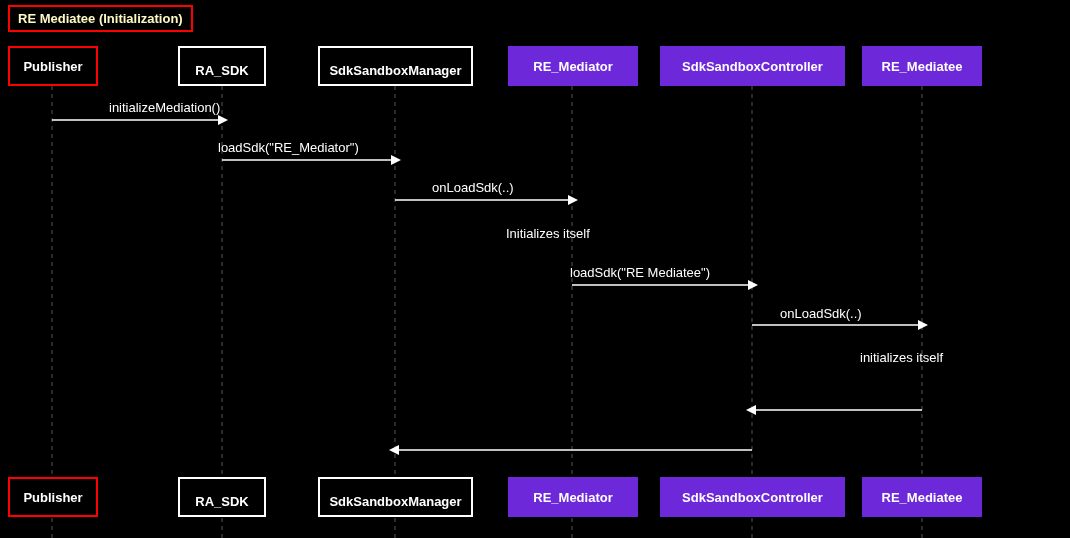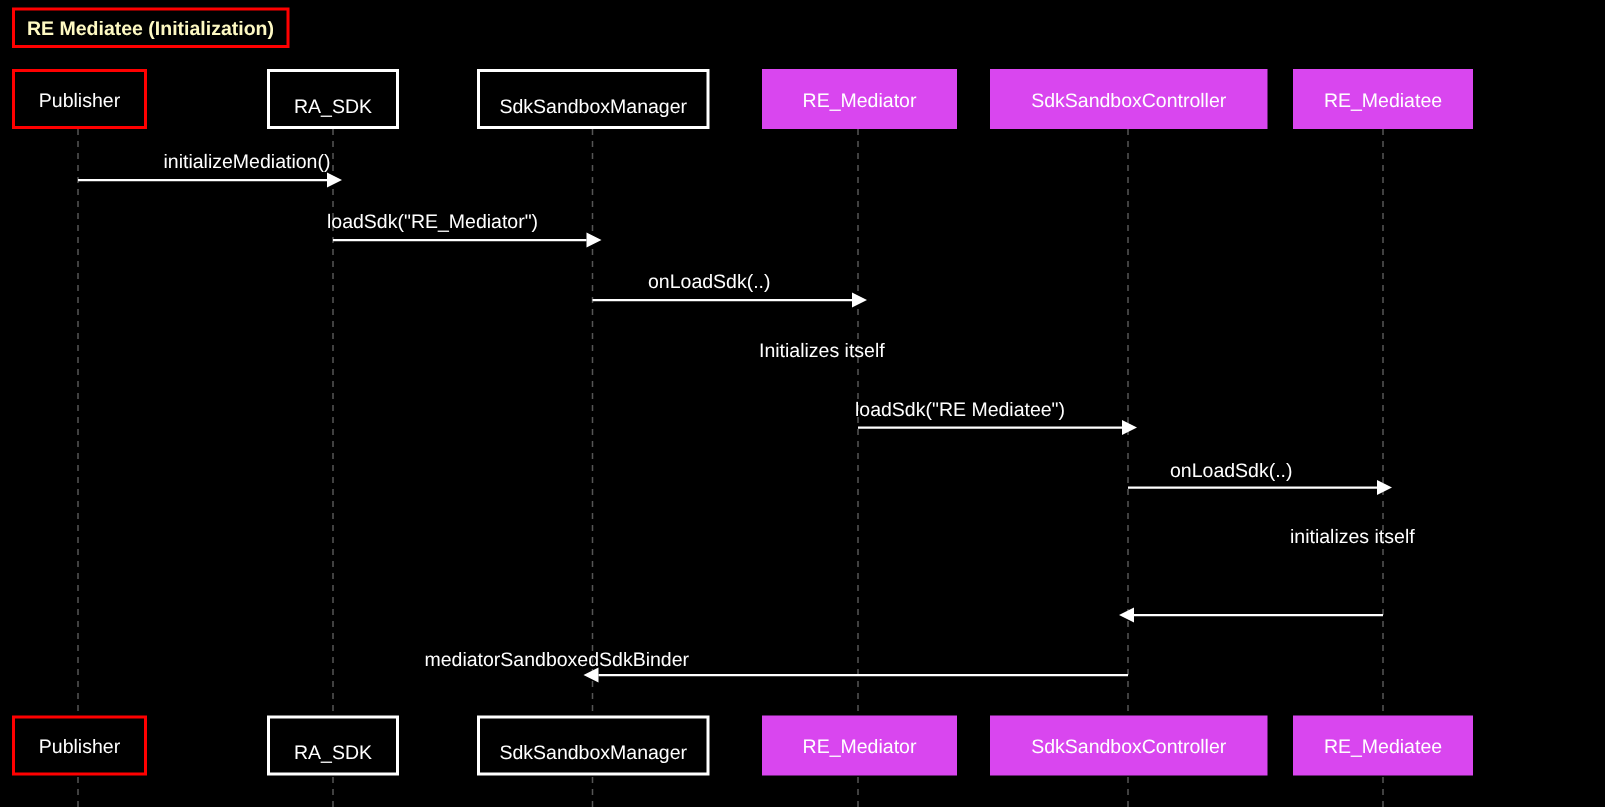--- a/index.html
+++ b/index.html
@@ -17,42 +17,42 @@
     .diagram-container {
       position: relative;
       width: 1070px;
       height: 538px;
     }
 
     .box {
       position: absolute;
       padding: 6px 10px;
       font-size: 13px;
-      font-weight: normal;
+      font-weight: bold;
       white-space: nowrap;
       display: flex;
       align-items: center;
       justify-content: center;
     }
 
     .box-white {
       background: #000;
       color: #fff;
       border: 2px solid #fff;
       align-items: flex-end;
     }
 
     .box-red {
       background: #000;
       color: #fff;
       border: 2px solid red;
     }
 
     .box-blue {
-      background: #d946ef;
+      background: #6d28d9;
       color: #fff;
       border: none;
     }
 
     .label {
       position: absolute;
       color: #fff;
       font-size: 13px;
       white-space: nowrap;
     }
@@ -186,17 +186,14 @@
 
   <div class="label" style="left:780px; top:306px;">
     <span>onLoadSdk(..)</span>
   </div>
 
   <div class="label" style="left:860px; top:350px;">
     <span>initializes itself</span>
   </div>
 
 
-  <div class="label" style="left:283px; top:432px;">
-    <span>mediatorSandboxedSdkBinder</span>
-  </div>
 
 </div>
 
 </body></html>

